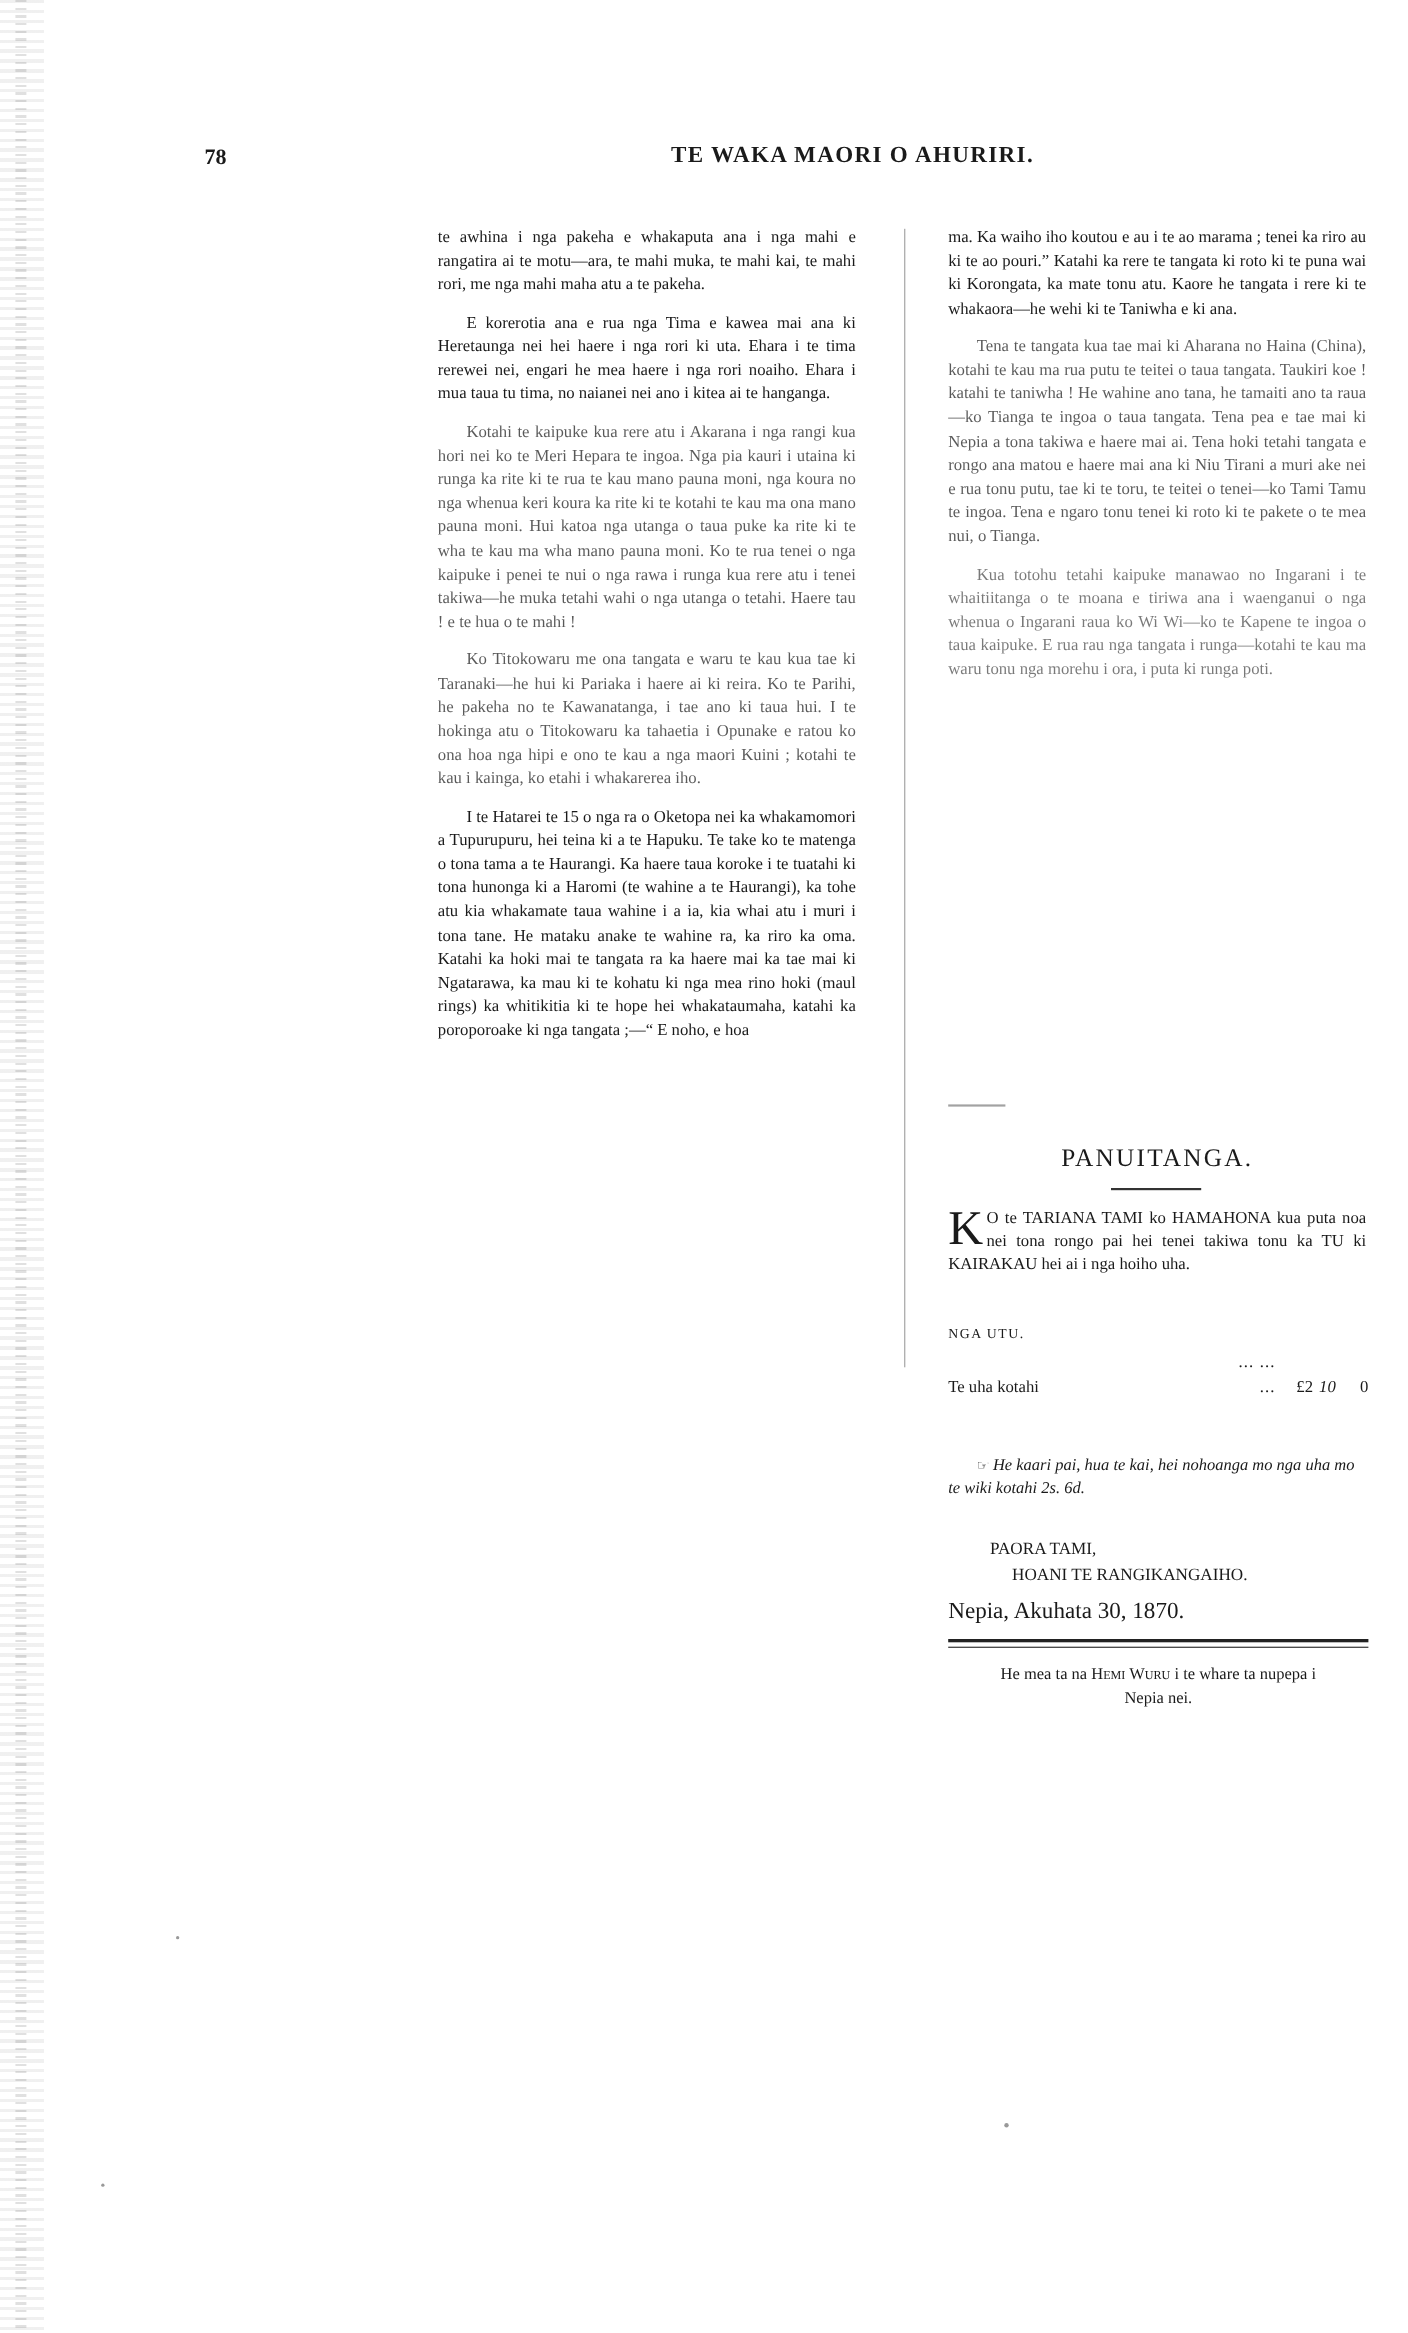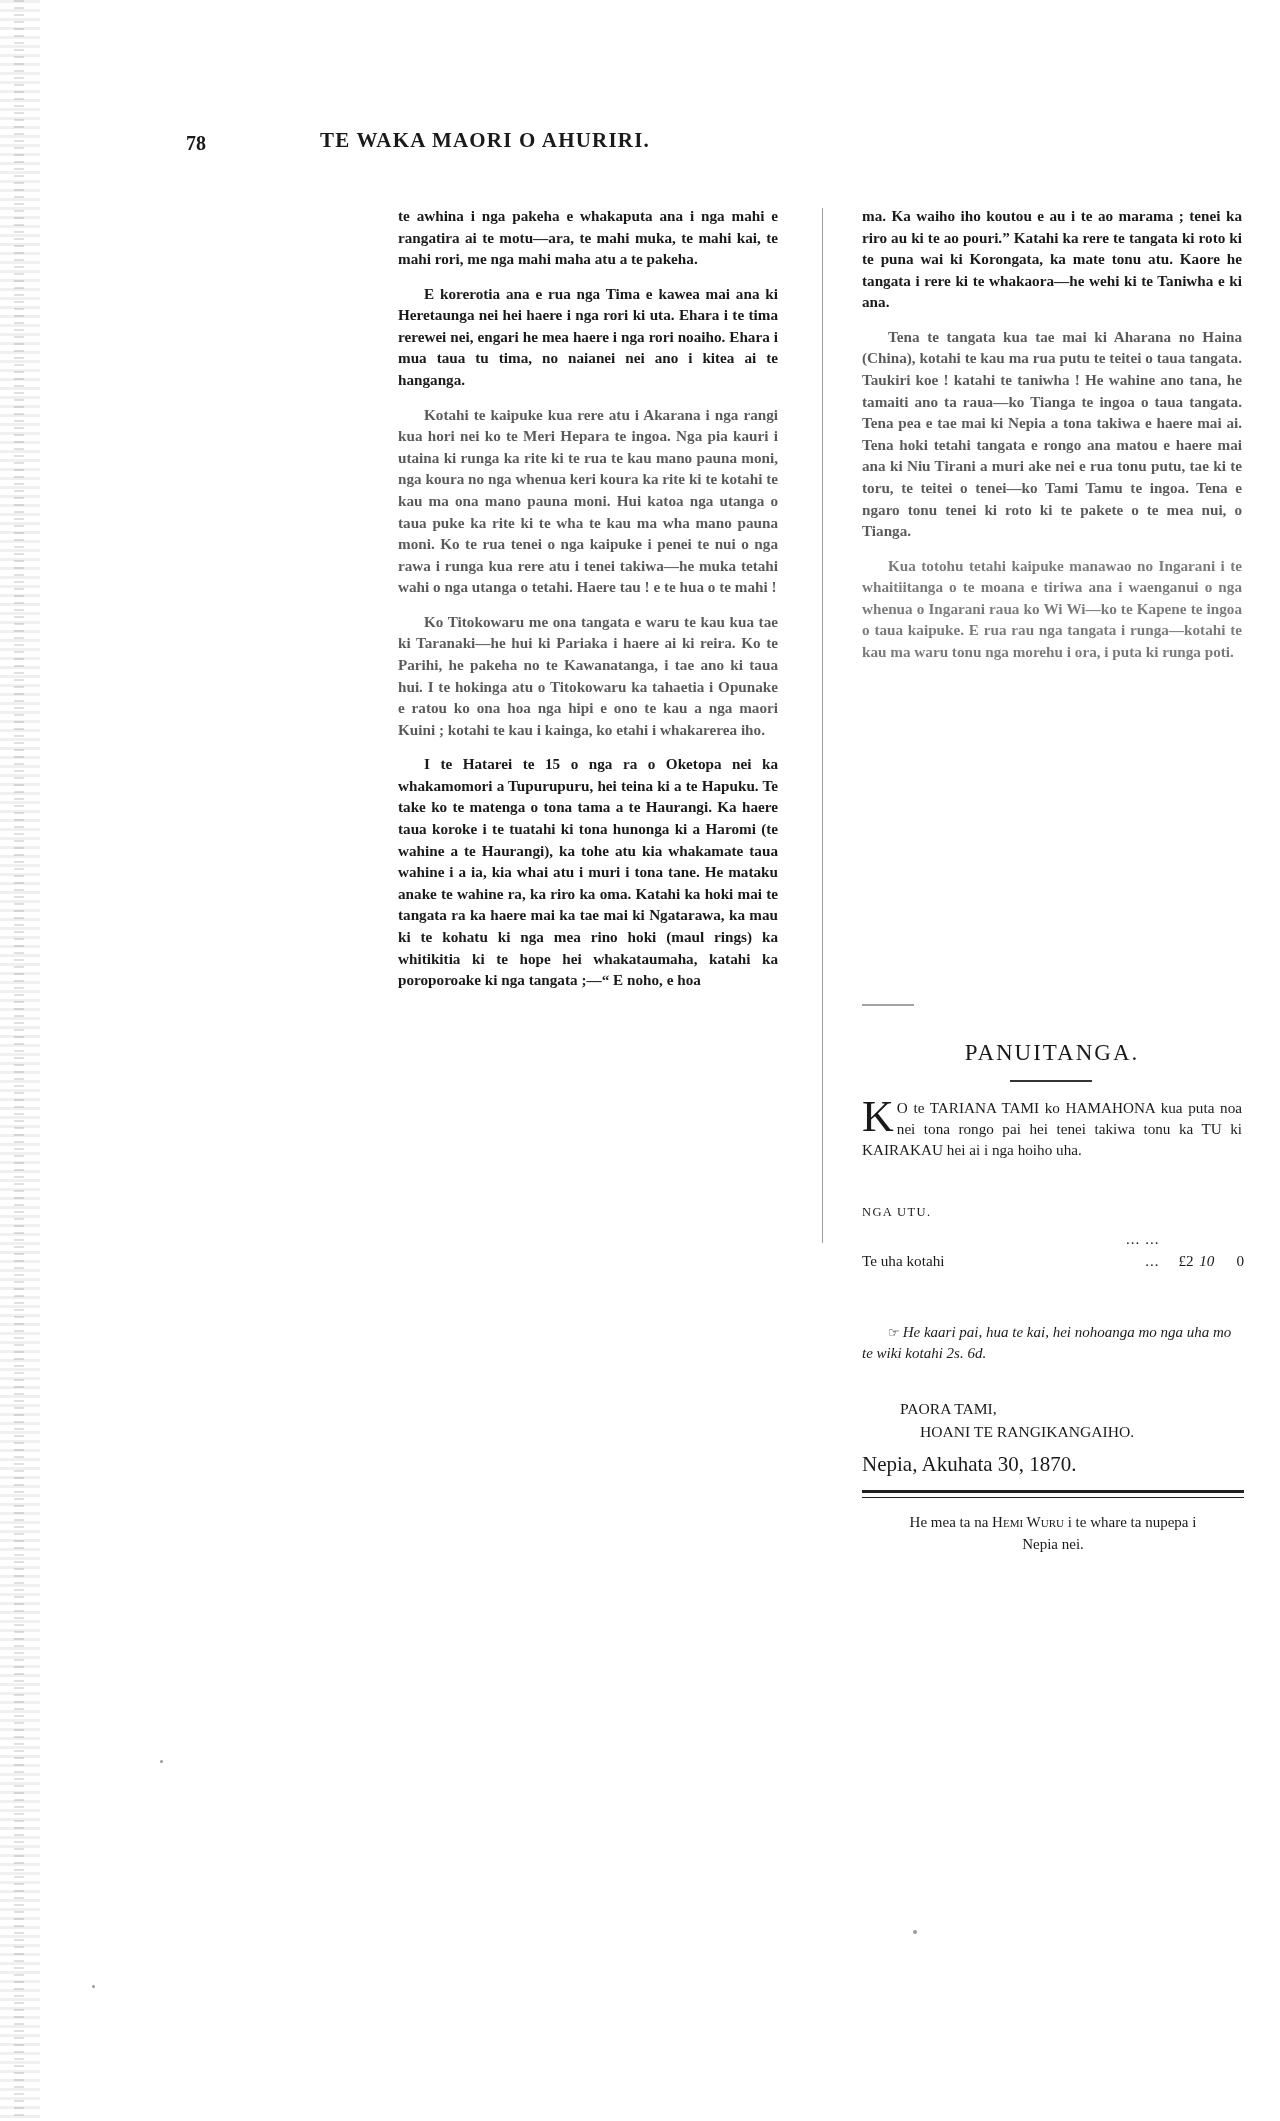--- a/index.html
+++ b/index.html
@@ -81,21 +81,21 @@
     font-size: 20px;
     font-weight: bold;
     font-family: "Liberation Serif", serif;
     margin-left: 36px;
   }
   .masthead-title {
     position: absolute;
     left: 170px;
     top: 0;
     width: 620px;
-    text-align: left;
+    text-align: right;
     font-size: 21px;
     font-weight: bold;
     letter-spacing: 1.2px;
     font-family: "Liberation Serif", serif;
   }
 
   
   .col {
     position: absolute;
     top: 205px;
@@ -105,21 +105,20 @@
     text-align: justify;
     text-justify: inter-word;
     hyphens: manual;
   }
   .col-left  { left: 398px; }
   .col-right { left: 862px; }
 
   .col p {
     margin: 0 0 13px 0;
     text-indent: 26px;
-    font-weight: bold;
   }
   .col p.noindent { text-indent: 0; }
 
   .rule-v {
     position: absolute;
     left: 822px;
     top: 208px;
     width: 1px;
     height: 1035px;
     background: #7b7b7b;

